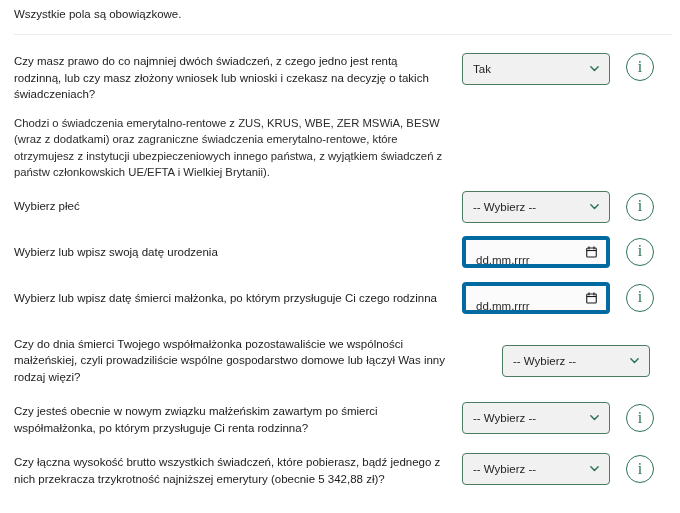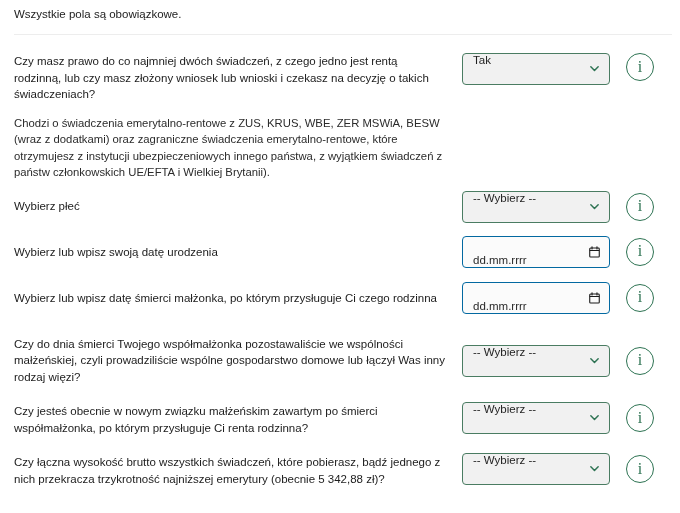--- a/index.html
+++ b/index.html
@@ -85,21 +85,21 @@
 
   
   .select {
     position: relative;
     width: 148px;
     height: 32px;
     border: 1px solid #4a7c62;
     border-radius: 4px;
     background: #f1f1f1;
     display: flex;
-    align-items: flex-start;
+    align-items: center;
     padding: 0 26px 0 10px;
     font-size: 11.5px;
     color: #1f1f1f;
     cursor: pointer;
     user-select: none;
     white-space: nowrap;
     overflow: hidden;
   }
   .select .chev {
     position: absolute;
@@ -110,21 +110,21 @@
     margin-top: -6px;
     pointer-events: none;
   }
   .select .chev svg { display: block; }
 
   
   .dateinput {
     position: relative;
     width: 148px;
     height: 32px;
-    border: 1px solid #0369a1;
+    border: 4px solid #0369a1;
     border-radius: 4px;
     background: #fbfbfb;
     display: flex;
     align-items: center;
     padding: 16px 28px 0 10px;
     font-size: 11.5px;
     color: #2a2a2a;
     cursor: text;
     white-space: nowrap;
     overflow: hidden;
@@ -256,21 +256,21 @@
           </span>
         </div>
       </div>
       <div class="row-info" style="margin-top:-6px;">
         <div class="info">
             <span>i</span>
           </div>
       </div>
     </div>
 
-    <div class="row" style="padding-top:22px;">
+    <div class="row" style="padding-top:22px;gap:40px;">
       <div class="row-text">
         <p class="q-label">Czy do dnia śmierci Twojego współmałżonka pozostawaliście we wspólności małżeńskiej, czyli prowadziliście wspólne gospodarstwo domowe lub łączył Was inny rodzaj więzi?</p>
       </div>
       <div class="row-control" style="margin-top:9px;">
         <div class="select">
           <span>-- Wybierz --</span>
           <span class="chev">
             <svg viewBox="0 0 12 12" width="11" height="11">
                 <path d="M2 4.2 L6 8.2 L10 4.2" fill="none" stroke="#2e7353" stroke-width="1.6" stroke-linecap="round" stroke-linejoin="round"></path>
               </svg>

